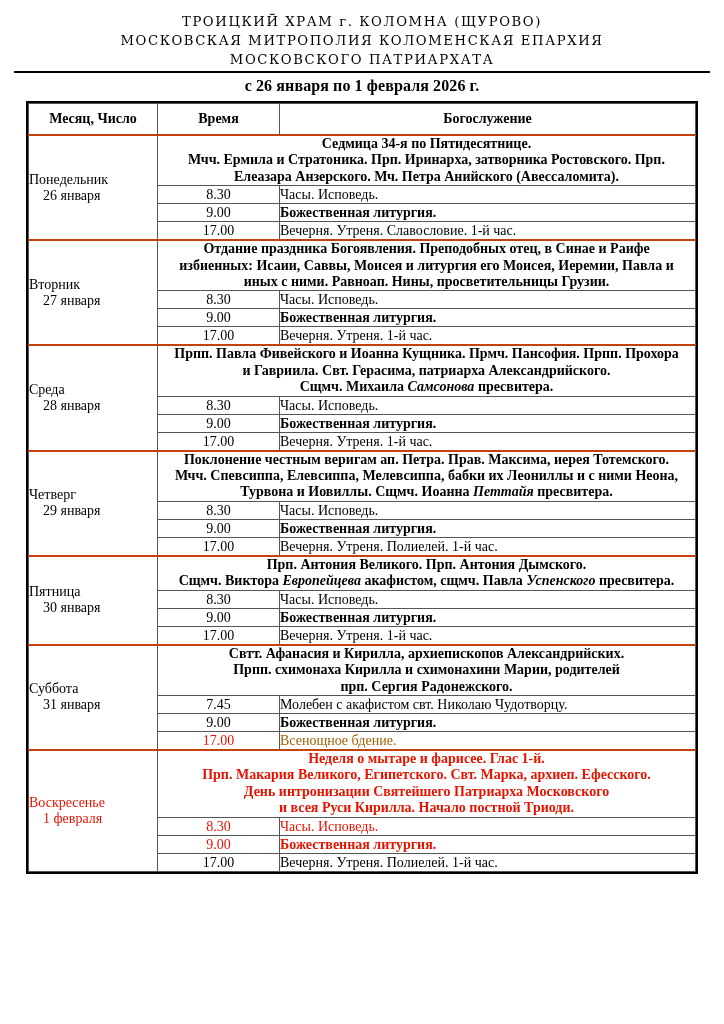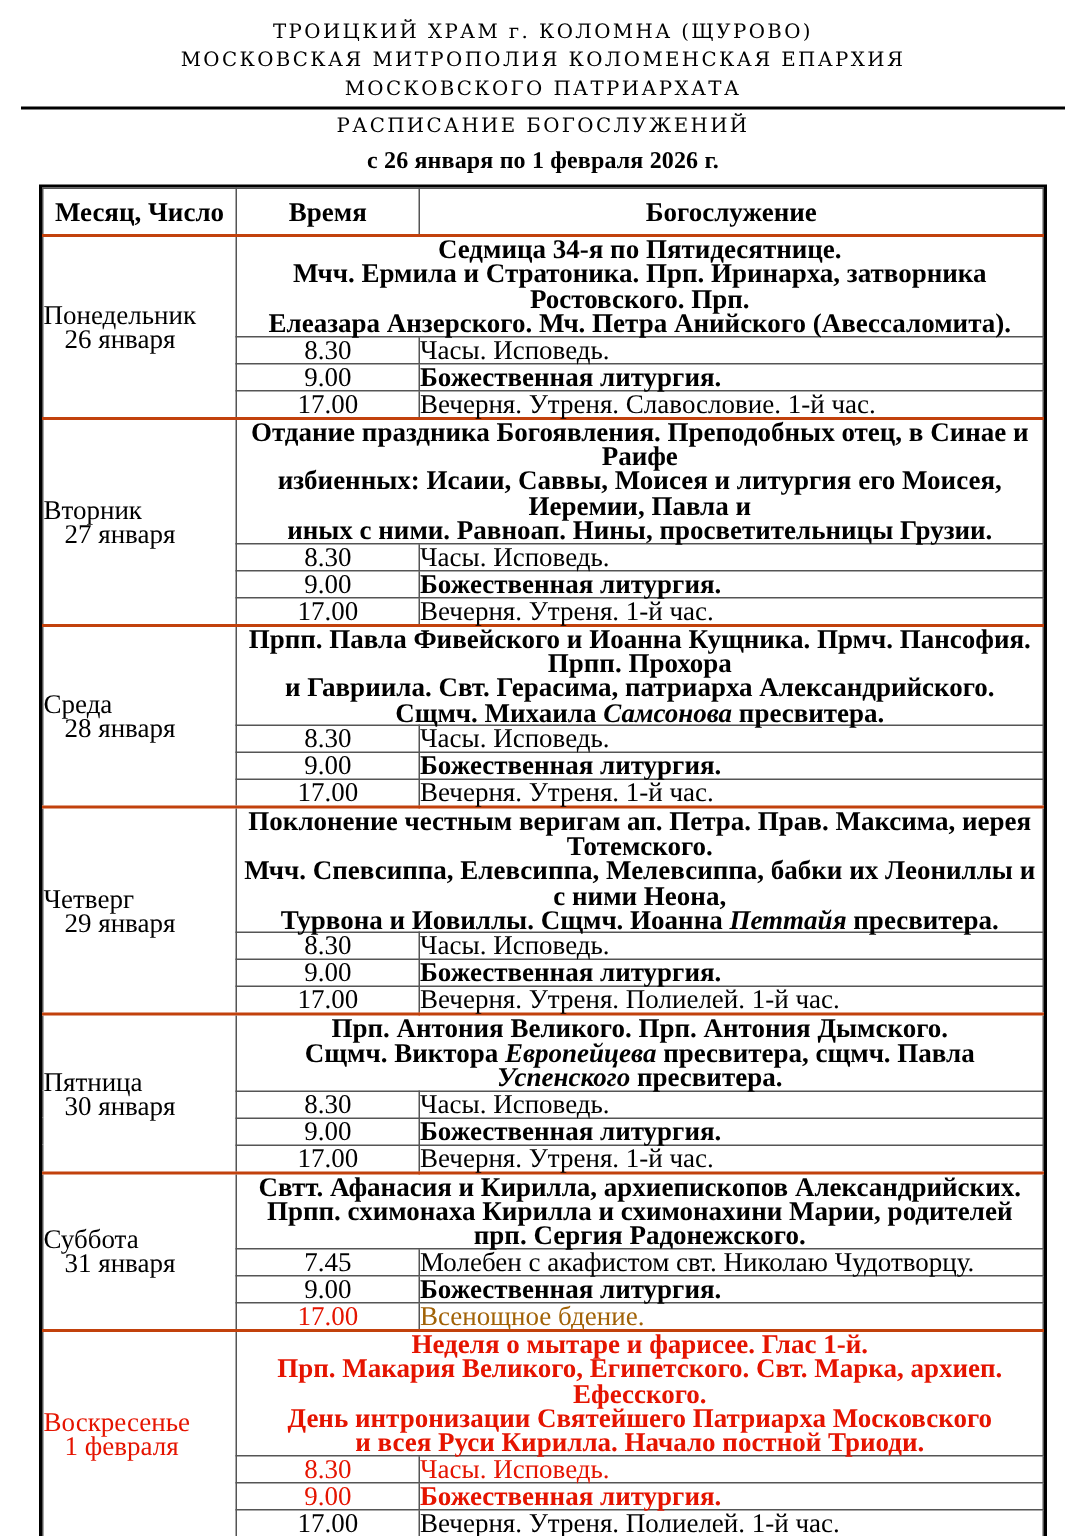--- a/index.html
+++ b/index.html
@@ -65,21 +65,21 @@
   }
   table.sched {
     border-collapse: collapse;
     width: 100%;
     table-layout: fixed;
   }
   table.sched td, table.sched th {
     border: 1px solid #555;
     padding: 0;
     vertical-align: middle;
-    font-size: 18px;
+    font-size: 14px;
   }
   col.c-day   { width: 129px; }
   col.c-time  { width: 122px; }
   col.c-serv  { width: auto; }
 
   thead th {
     height: 30px;
     font-weight: bold;
     text-align: center;
     font-size: 13.4px;
@@ -127,21 +127,20 @@
 </head>
 <body>
 
 <div class="page">
 
   <div class="masthead">
     <div class="masthead-line">ТРОИЦКИЙ ХРАМ г. КОЛОМНА (ЩУРОВО)</div>
     <div class="masthead-line">МОСКОВСКАЯ МИТРОПОЛИЯ КОЛОМЕНСКАЯ ЕПАРХИЯ</div>
     <div class="masthead-line">МОСКОВСКОГО ПАТРИАРХАТА</div>
     <hr class="rule">
-    <div class="sched-line">РАСПИСАНИЕ БОГОСЛУЖЕНИЙ</div>
     <div class="range-line">с 26 января по 1 февраля 2026 г.</div>
   </div>
 
   <div class="table-wrap">
     <table class="sched">
       <colgroup>
         <col class="c-day">
           <col class="c-time">
           <col class="c-serv">
       </colgroup>
@@ -245,21 +244,21 @@
             <td class="time">17.00</td>
             <td class="serv">Вечерня. Утреня. Полиелей. 1-й час.</td>
           </tr>
           <tr class="group-start">
             <td class="day" rowspan="4">
               <span class="d1">Пятница</span>
               <span class="d2">30 января</span>
             </td>
             <td class="feast" colspan="2">
               <div><span>Прп. Антония Великого. Прп. Антония Дымского.</span></div>
-              <div><span>Сщмч. Виктора </span><span class="it">Европейцева</span><span> пресвитера, сщмч. Павла </span><span class="it">Успенского</span><span> пресвитера.</span></div>
+              <div><span>Сщмч. Виктора </span><span class="it">Европейцева</span><span> акафистом, сщмч. Павла </span><span class="it">Успенского</span><span> пресвитера.</span></div>
             </td>
           </tr>
           <tr>
             <td class="time">8.30</td>
             <td class="serv">Часы. Исповедь.</td>
           </tr>
           <tr>
             <td class="time">9.00</td>
             <td class="serv b">Божественная литургия.</td>
           </tr>

